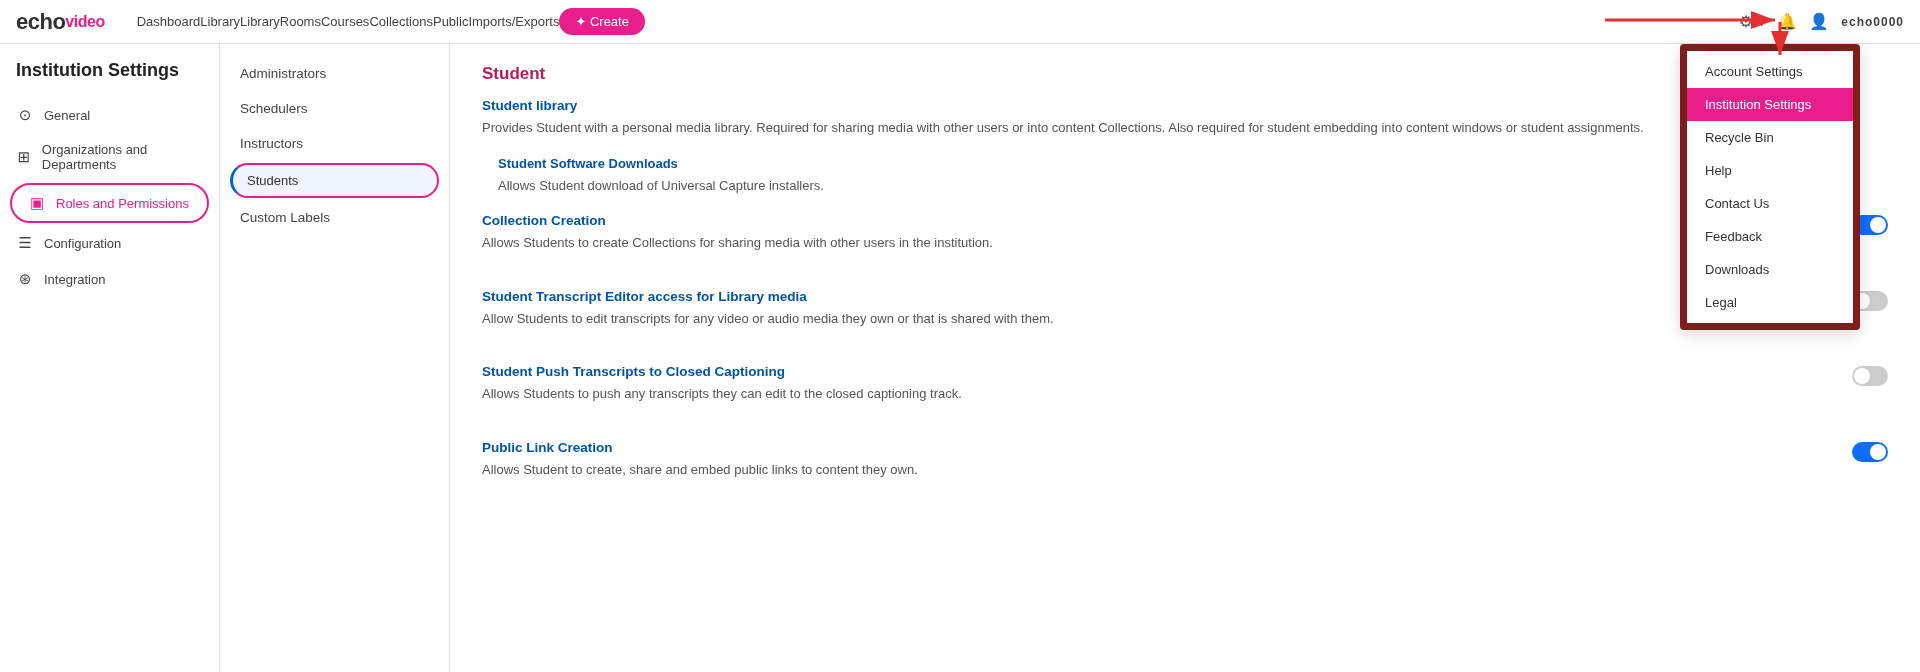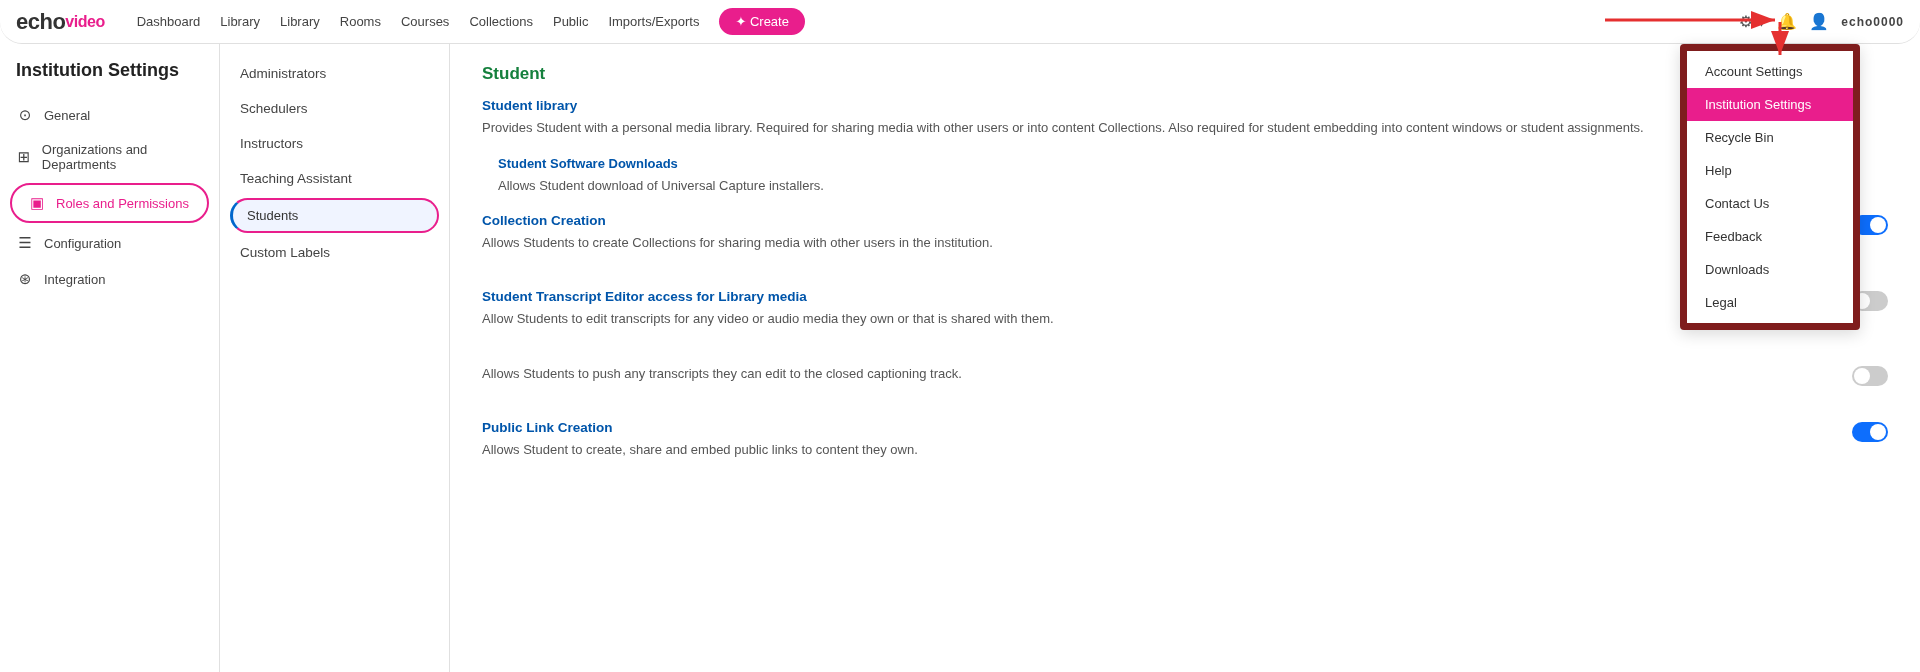--- a/index.html
+++ b/index.html
@@ -1,26 +1,26 @@
 <!DOCTYPE html>
 <html><head>
   <meta charset="utf-8">
   <style>
     * { margin: 0; padding: 0; box-sizing: border-box; }
     body { font-family: -apple-system, BlinkMacSystemFont, 'Segoe UI', sans-serif; font-size: 13px; color: #333; background: #fff; overflow-x: hidden; }
 
     
     .top-nav {
       display: flex; align-items: center; height: 44px; padding: 0 16px;
-      border-bottom: 1px solid #e0e0e0; background: #fff; position: relative; z-index: 100; border-radius: 22px;
+      border-bottom: 1px solid #e0e0e0; background: #fff; position: relative; z-index: 100;
     }
     .logo { display: flex; align-items: center; margin-right: 32px; }
     .logo-echo { color: #333; font-size: 22px; font-weight: 700; letter-spacing: -0.5px; }
     .logo-video { color: #e91e8c; font-size: 16px; font-weight: 700; letter-spacing: -0.5px; }
-    .nav-links { display: flex; gap: 20px; align-items: center; flex: 1; }
+    .nav-links { display: flex; align-items: center; flex: 1; }
     .nav-link { color: #444; text-decoration: none; font-size: 13px; cursor: pointer; }
     .create-btn {
       background: #e91e8c; color: #fff; border: none; border-radius: 20px;
       padding: 6px 16px; font-size: 13px; cursor: pointer; display: flex; align-items: center; gap: 6px;
     }
     .nav-right { display: flex; align-items: center; gap: 12px; margin-left: auto; }
     .nav-icon-btn { background: none; border: none; cursor: pointer; color: #555; font-size: 16px; display: flex; align-items: center; }
 
     
     .page-layout { display: flex; height: calc(100vh - 44px); }
@@ -42,21 +42,21 @@
     }
 
     
     .mid-sidebar { width: 230px; min-width: 230px; border-right: 1px solid #e0e0e0; padding: 12px 0; background: #fff; }
     .mid-item {
       padding: 10px 20px; cursor: pointer; color: #444; font-size: 13.5px;
     }
 
     
     .main-content { flex: 1; padding: 20px 32px; overflow-y: auto; background: #fff; }
-    .section-header { font-size: 17px; font-weight: 600; color: #15803d; margin-bottom: 14px; }
+    .section-header { font-size: 17px; font-weight: 600; color: #be185d; margin-bottom: 14px; }
     .feature-title { color: #0055aa; font-size: 13.5px; font-weight: 600; margin-bottom: 5px; }
     .feature-desc { color: #555; font-size: 13px; line-height: 1.5; margin-bottom: 18px; }
     .feature-row { display: flex; align-items: flex-start; justify-content: space-between; margin-bottom: 18px; }
     .feature-text { flex: 1; margin-right: 20px; }
     .sub-feature { margin-left: 16px; margin-bottom: 16px; }
     .sub-feature .feature-title { font-size: 13px; }
 
     
     .toggle {
       width: 36px; height: 20px; border-radius: 10px; position: relative;
@@ -176,21 +176,20 @@
     <div class="sidebar-item">
       <span class="sidebar-icon">⊛</span>
       <span>Integration</span>
     </div>
   </div>
 
   <div class="mid-sidebar">
     <div class="mid-item">Administrators</div>
     <div class="mid-item">Schedulers</div>
     <div class="mid-item">Instructors</div>
-    <div class="mid-item">Teaching Assistant</div>
 
     <div style="border: 2px solid #e91e8c; border-radius: 20px; margin: 2px 10px; background: #f0f4ff; border-left: 3px solid #0066cc; padding: 8px 14px; cursor: pointer;">Students</div>
     <div class="mid-item">Custom Labels</div>
   </div>
 
   <div class="main-content">
     <div class="section-header">Student</div>
 
     <div>
       <div class="feature-title">Student library</div>
@@ -217,20 +216,21 @@
         <div class="feature-title">Student Transcript Editor access for Library media</div>
         <div class="feature-desc">Allow Students to edit transcripts for any video or audio media they own or that is shared with them.</div>
       </div>
       <div class="toggle off">
         <div class="toggle-knob"></div>
       </div>
     </div>
 
     <div class="feature-row">
       <div class="feature-text">
+        <div class="feature-title">Student Push Transcripts to Closed Captioning</div>
         <div class="feature-desc">Allows Students to push any transcripts they can edit to the closed captioning track.</div>
       </div>
       <div class="toggle off">
         <div class="toggle-knob"></div>
       </div>
     </div>
 
     <div class="feature-row">
       <div class="feature-text">
         <div class="feature-title">Public Link Creation</div>

